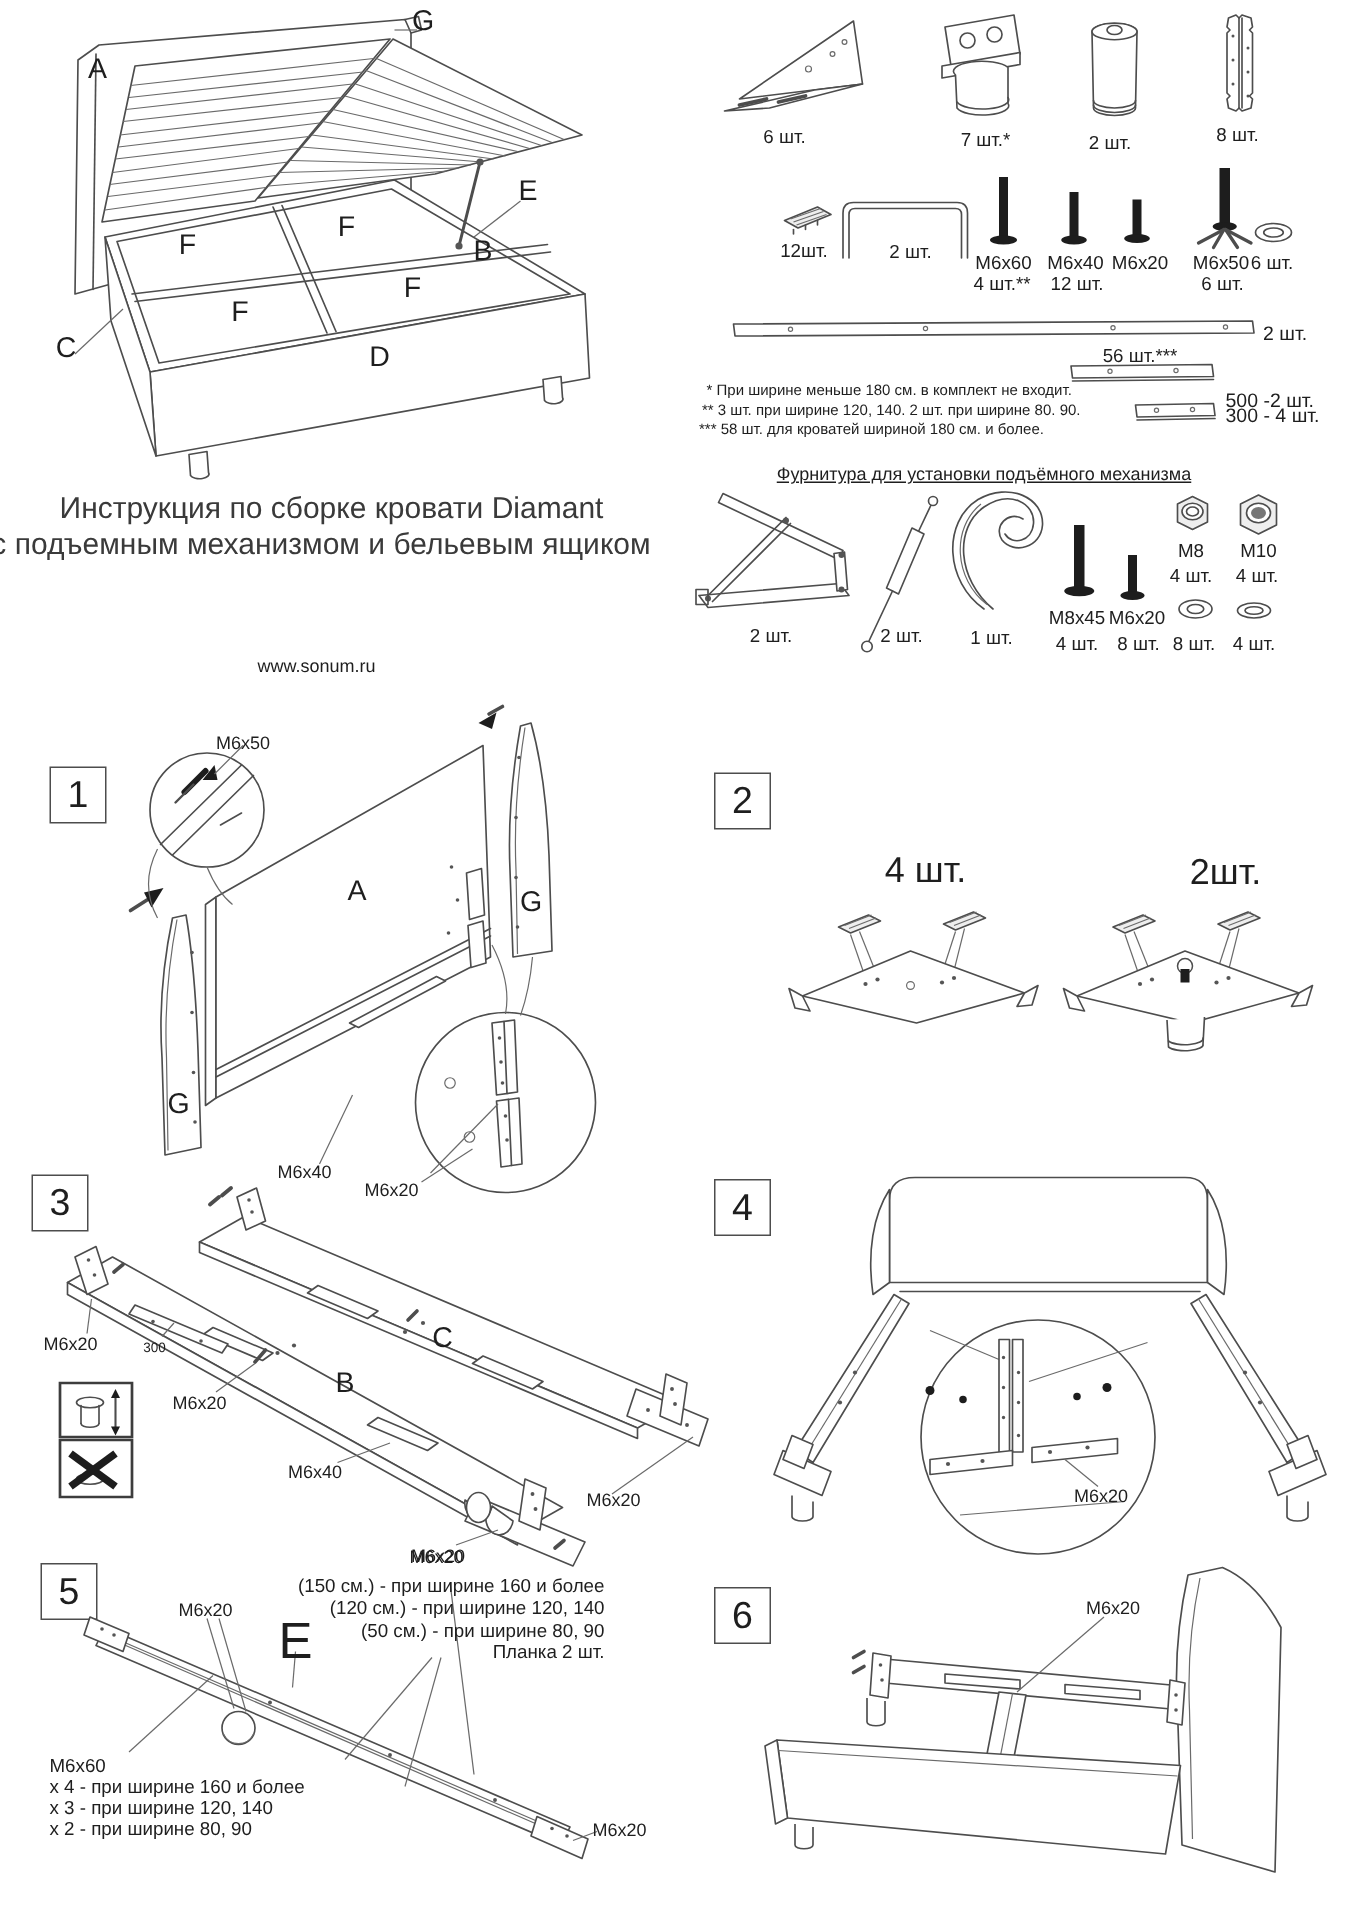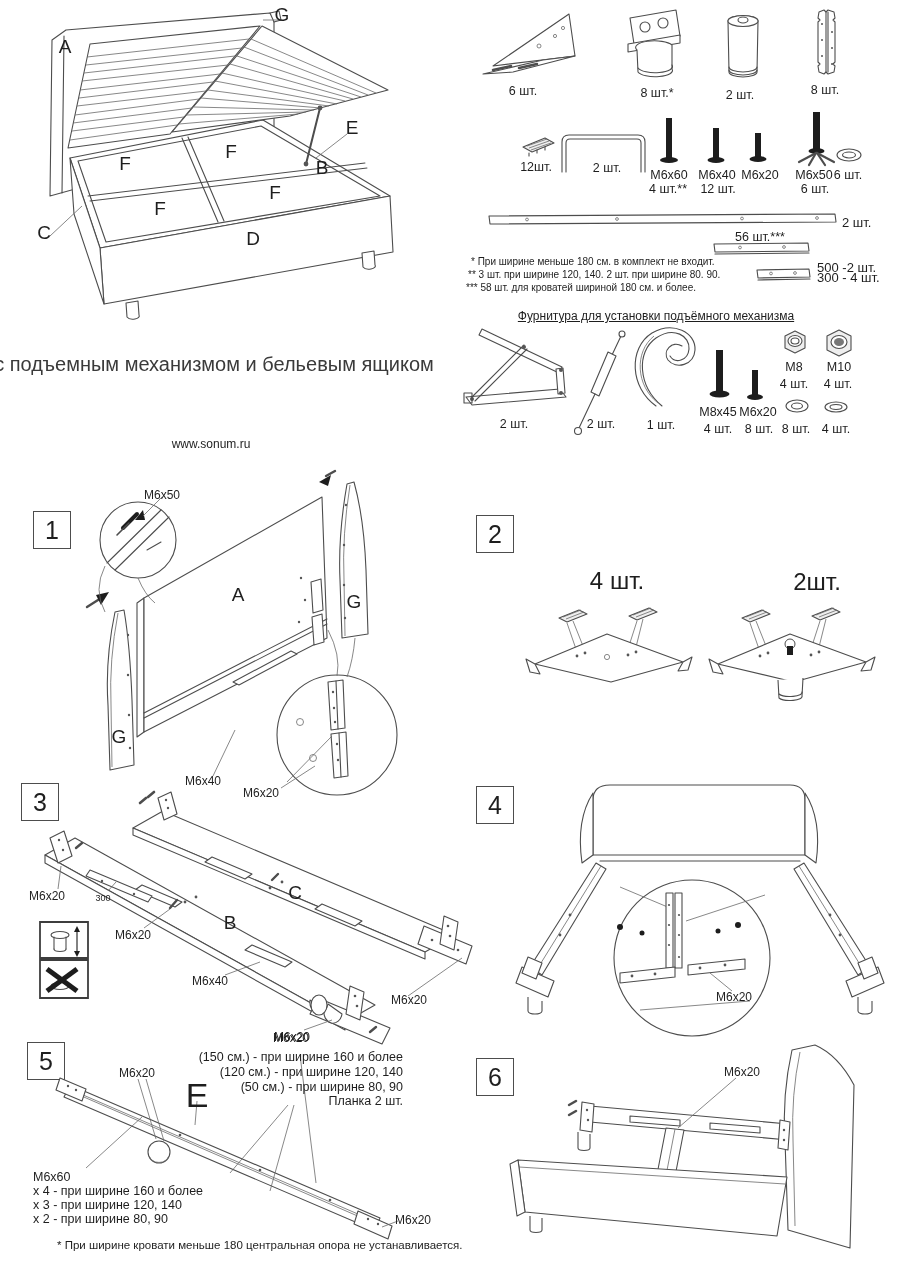--- a/index.html
+++ b/index.html
@@ -124,21 +124,21 @@
     <line class="ln" x1="14" y1="4" x2="14" y2="64"></line>
       <line class="ln" x1="16" y1="4" x2="16" y2="64"></line>
     <circle class="dot" cx="10" cy="16" r="1"></circle>
       <circle class="dot" cx="10" cy="32" r="1"></circle>
       <circle class="dot" cx="10" cy="48" r="1"></circle>
     <circle class="dot" cx="20" cy="24" r="1"></circle>
       <circle class="dot" cx="20" cy="40" r="1"></circle>
       <circle class="dot" cx="20" cy="56" r="1"></circle>
   </svg>
   <div class="lbl s125 c" style="left:523px;top:91px;">6 шт.</div>
-  <div class="lbl s125 c" style="left:657px;top:93px;">8 шт.*</div>
+  <div class="lbl s125 c" style="left:657px;top:93px;">7 шт.*</div>
   <div class="lbl s125 c" style="left:740px;top:95px;">2 шт.</div>
   <div class="lbl s125 c" style="left:825px;top:90px;">8 шт.</div>
 
   <svg style="left:517px;top:134px;" width="40" height="24" viewBox="0 0 40 24">
     <polygon class="fg" points="6,13 28,4 37,9 15,18"></polygon>
     <line class="thin" x1="10" y1="12" x2="30" y2="5"></line>
       <line class="thin" x1="12" y1="14" x2="32" y2="7"></line>
       <line class="thin" x1="14" y1="16" x2="34" y2="9"></line>
     <line class="ln" x1="12" y1="19" x2="12" y2="22"></line>
       <line class="ln" x1="20" y1="16" x2="20" y2="19"></line>
@@ -268,20 +268,21 @@
   <div class="lbl s125 c" style="left:718px;top:429px;">4 шт.</div>
   <div class="lbl s125 c" style="left:758px;top:412px;">M6x20</div>
   <div class="lbl s125 c" style="left:759px;top:429px;">8 шт.</div>
   <div class="lbl s125 c" style="left:794px;top:367px;">M8</div>
   <div class="lbl s125 c" style="left:794px;top:384px;">4 шт.</div>
   <div class="lbl s125 c" style="left:839px;top:367px;">M10</div>
   <div class="lbl s125 c" style="left:838px;top:384px;">4 шт.</div>
   <div class="lbl s125 c" style="left:796px;top:429px;">8 шт.</div>
   <div class="lbl s125 c" style="left:836px;top:429px;">4 шт.</div>
 
+  <div class="lbl s20 c" style="left:221px;top:340px;color:#3a3a3a;">Инструкция по сборке кровати Diamant</div>
   <div class="lbl s20 c" style="left:214px;top:364px;color:#3a3a3a;">с подъемным механизмом и бельевым ящиком</div>
   <div class="lbl s16 c" style="left:211px;top:444px;">www.sonum.ru</div>
 
   <div class="stepbox" style="left:33px;top:511px;">
       <span>1</span>
     </div>
   <svg style="left:85px;top:470px;" width="380" height="345" viewBox="0 0 380 345">
 
     <line class="ln" x1="2" y1="137" x2="13" y2="130" style="stroke-width:2.4"></line>
     <polygon class="blk" points="11,125 24,122 16,135"></polygon>
@@ -564,21 +565,20 @@
   <div class="lbl s34 c" style="left:197px;top:1095px;">E</div>
   <div class="lbl s125 r" style="left:403px;top:1057px;">(150 см.) - при ширине 160 и более</div>
   <div class="lbl s125 r" style="left:403px;top:1072px;">(120 см.) - при ширине 120, 140</div>
   <div class="lbl s125 r" style="left:403px;top:1087px;">(50 см.) - при ширине 80, 90</div>
   <div class="lbl s125 r" style="left:403px;top:1101px;">Планка 2 шт.</div>
   <div class="lbl s125 l" style="left:33px;top:1177px;">M6x60</div>
   <div class="lbl s125 l" style="left:33px;top:1191px;">х 4 - при ширине 160 и более</div>
   <div class="lbl s125 l" style="left:33px;top:1205px;">х 3 - при ширине 120, 140</div>
   <div class="lbl s125 l" style="left:33px;top:1219px;">х 2 - при ширине 80, 90</div>
   <div class="lbl s12 c" style="left:413px;top:1220px;">M6x20</div>
-  <div class="lbl s115 l" style="left:57px;top:1245px;">* При ширине кровати меньше 180 центральная опора не устанавливается.</div>
 
   <div class="stepbox" style="left:476px;top:1058px;">
       <span>6</span>
     </div>
   <svg style="left:470px;top:1040px;" width="430" height="235" viewBox="0 0 430 235">
 
     <path class="fw" d="M322,10 Q312,55 315,100 L318,190 L380,208 L384,45 Q368,15 345,5 Z"></path>
     <path class="thin" d="M330,12 Q321,55 323,100 L325,186"></path>
 
     <polygon class="fw" points="120,66 318,84 318,100 120,82"></polygon>

